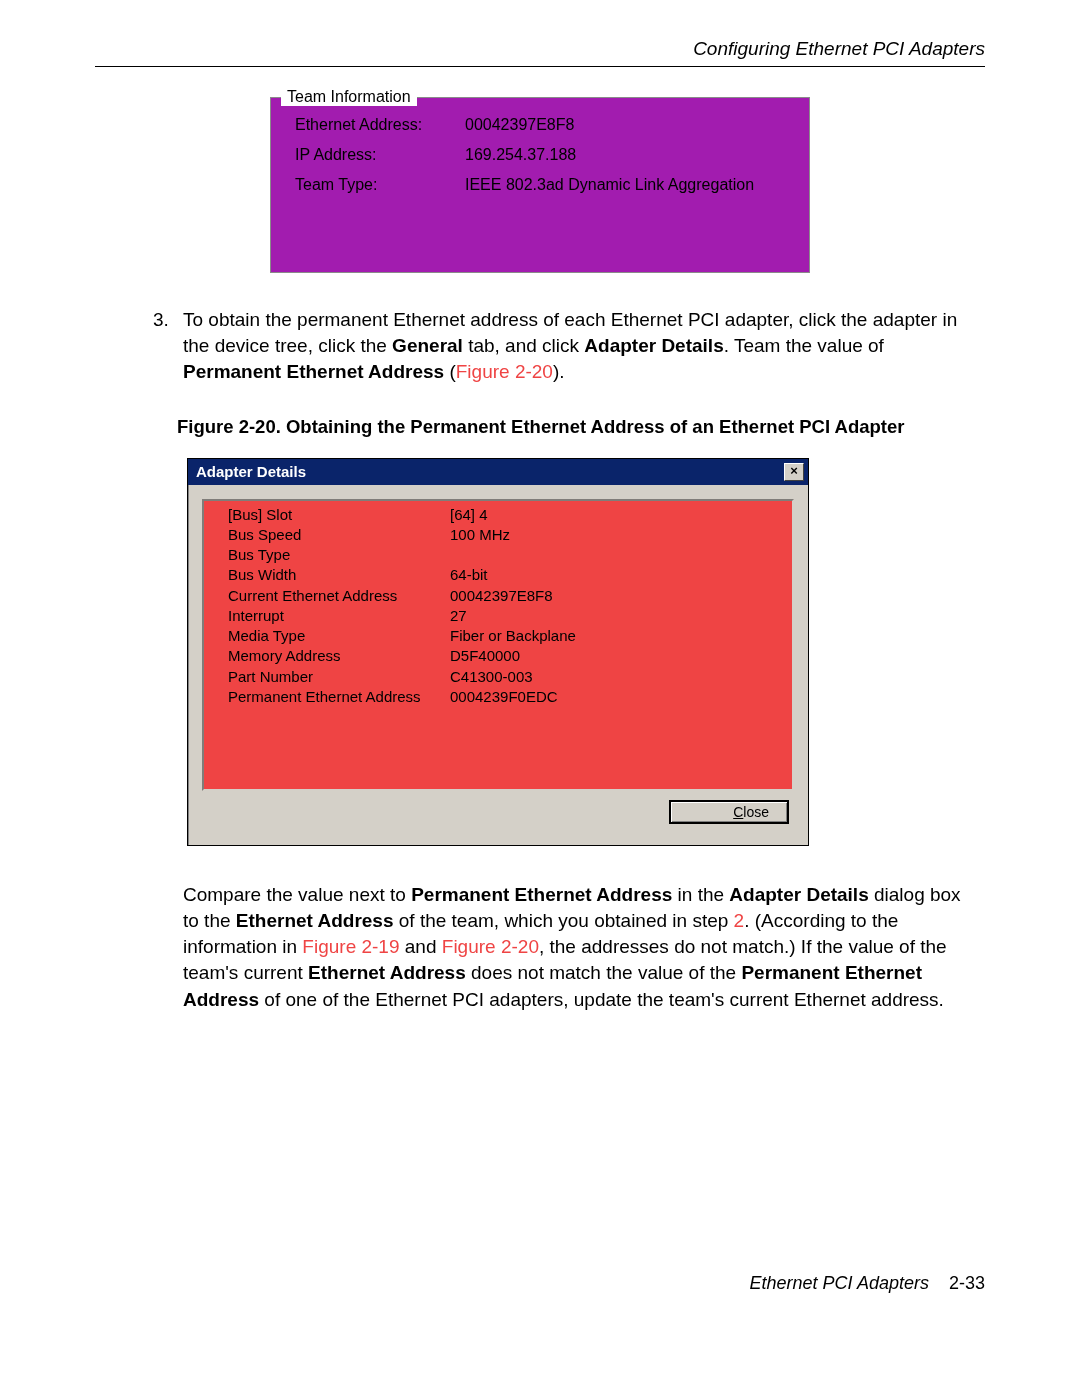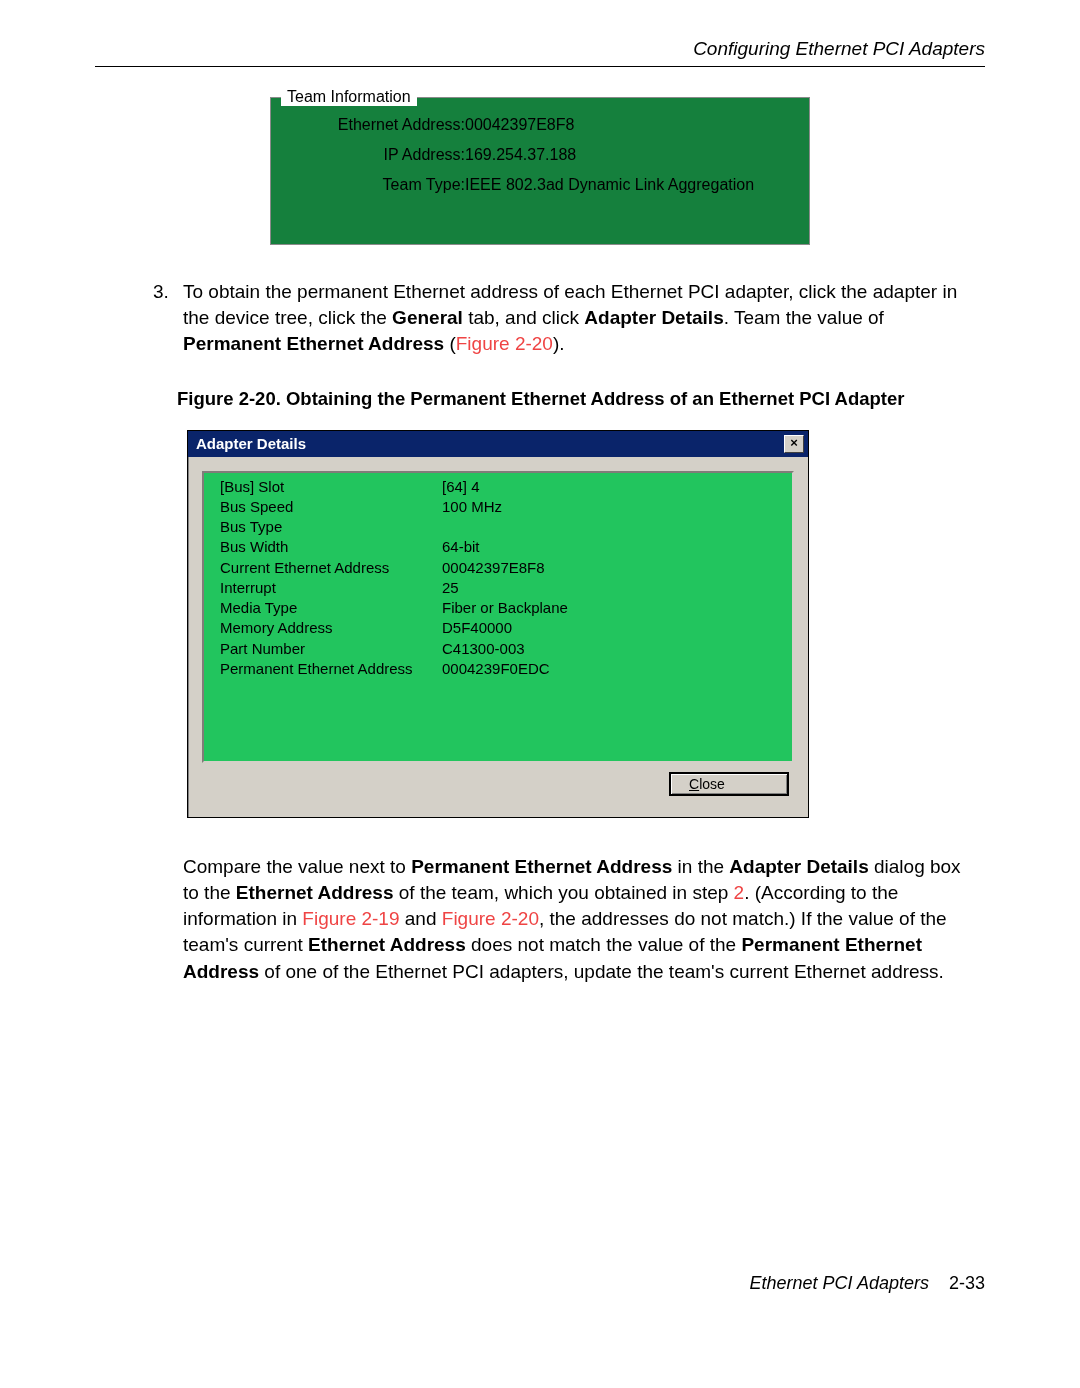--- a/index.html
+++ b/index.html
@@ -35,39 +35,39 @@
   .fig-caption.indent { margin-left: 82px; }
 
   
   .team-panel-wrap {
     margin-left: 175px;
     width: 540px;
     margin-bottom: 34px;
   }
   .team-fieldset {
     border: 1px solid #8a8a8a;
-    padding: 18px 20px 38px 24px;
+    padding: 18px 20px 66px 24px;
     position: relative;
     font-family: "MS Sans Serif", Tahoma, Arial, sans-serif;
-    background: #15803d;
+    background: #a21caf;
   }
   .team-legend {
     position: absolute;
     top: -10px;
     left: 10px;
     background: #fff;
     padding: 0 6px;
     font-size: 16px;
   }
   .team-row {
     display: flex;
     font-size: 16px;
     margin-bottom: 12px;
   }
-  .team-label { width: 170px; text-align: right; }
+  .team-label { width: 170px; }
   .team-value { flex: 1; }
 
   
   .step-block {
     display: flex;
     font-size: 19px;
     line-height: 1.38;
     margin-left: 58px;
     margin-bottom: 30px;
   }
@@ -106,24 +106,24 @@
     font-family: Arial, sans-serif;
     font-size: 13px;
     font-weight: bold;
     line-height: 13px;
     text-align: center;
   }
   .ad-body {
     padding: 14px 14px 8px 14px;
   }
   .ad-listbox {
-    background: #22c55e;
+    background: #ef4444;
     border: 2px inset #d4d0c8;
     height: 280px;
-    padding: 4px 16px;
+    padding: 4px 24px;
     font-size: 15px;
     line-height: 1.35;
     overflow: hidden;
   }
   .ad-row { display: flex; }
   .ad-key { width: 222px; }
   .ad-val { flex: 1; }
   .ad-footer {
     display: flex;
     justify-content: flex-end;
@@ -131,21 +131,21 @@
   }
   .win-btn {
     min-width: 80px;
     padding: 2px 18px;
     font-size: 14px;
     background: #d4d0c8;
     border: 1px dotted #000;
     outline: 2px solid #000;
     outline-offset: -1px;
     box-shadow: inset 1px 1px 0 #fff, inset -1px -1px 0 #808080;
-    text-align: left;
+    text-align: right;
   }
   .win-btn .u { text-decoration: underline; }
 
   
   .para {
     font-size: 19px;
     line-height: 1.38;
     margin-left: 88px;
     margin-right: 16px;
   }
@@ -218,21 +218,21 @@
         <div class="ad-row">
             <div class="ad-key">Bus Width</div>
             <div class="ad-val">64-bit</div>
           </div>
         <div class="ad-row">
             <div class="ad-key">Current Ethernet Address</div>
             <div class="ad-val">00042397E8F8</div>
           </div>
         <div class="ad-row">
             <div class="ad-key">Interrupt</div>
-            <div class="ad-val">25</div>
+            <div class="ad-val">27</div>
           </div>
         <div class="ad-row">
             <div class="ad-key">Media Type</div>
             <div class="ad-val">Fiber or Backplane</div>
           </div>
         <div class="ad-row">
             <div class="ad-key">Memory Address</div>
             <div class="ad-val">D5F40000</div>
           </div>
         <div class="ad-row">

